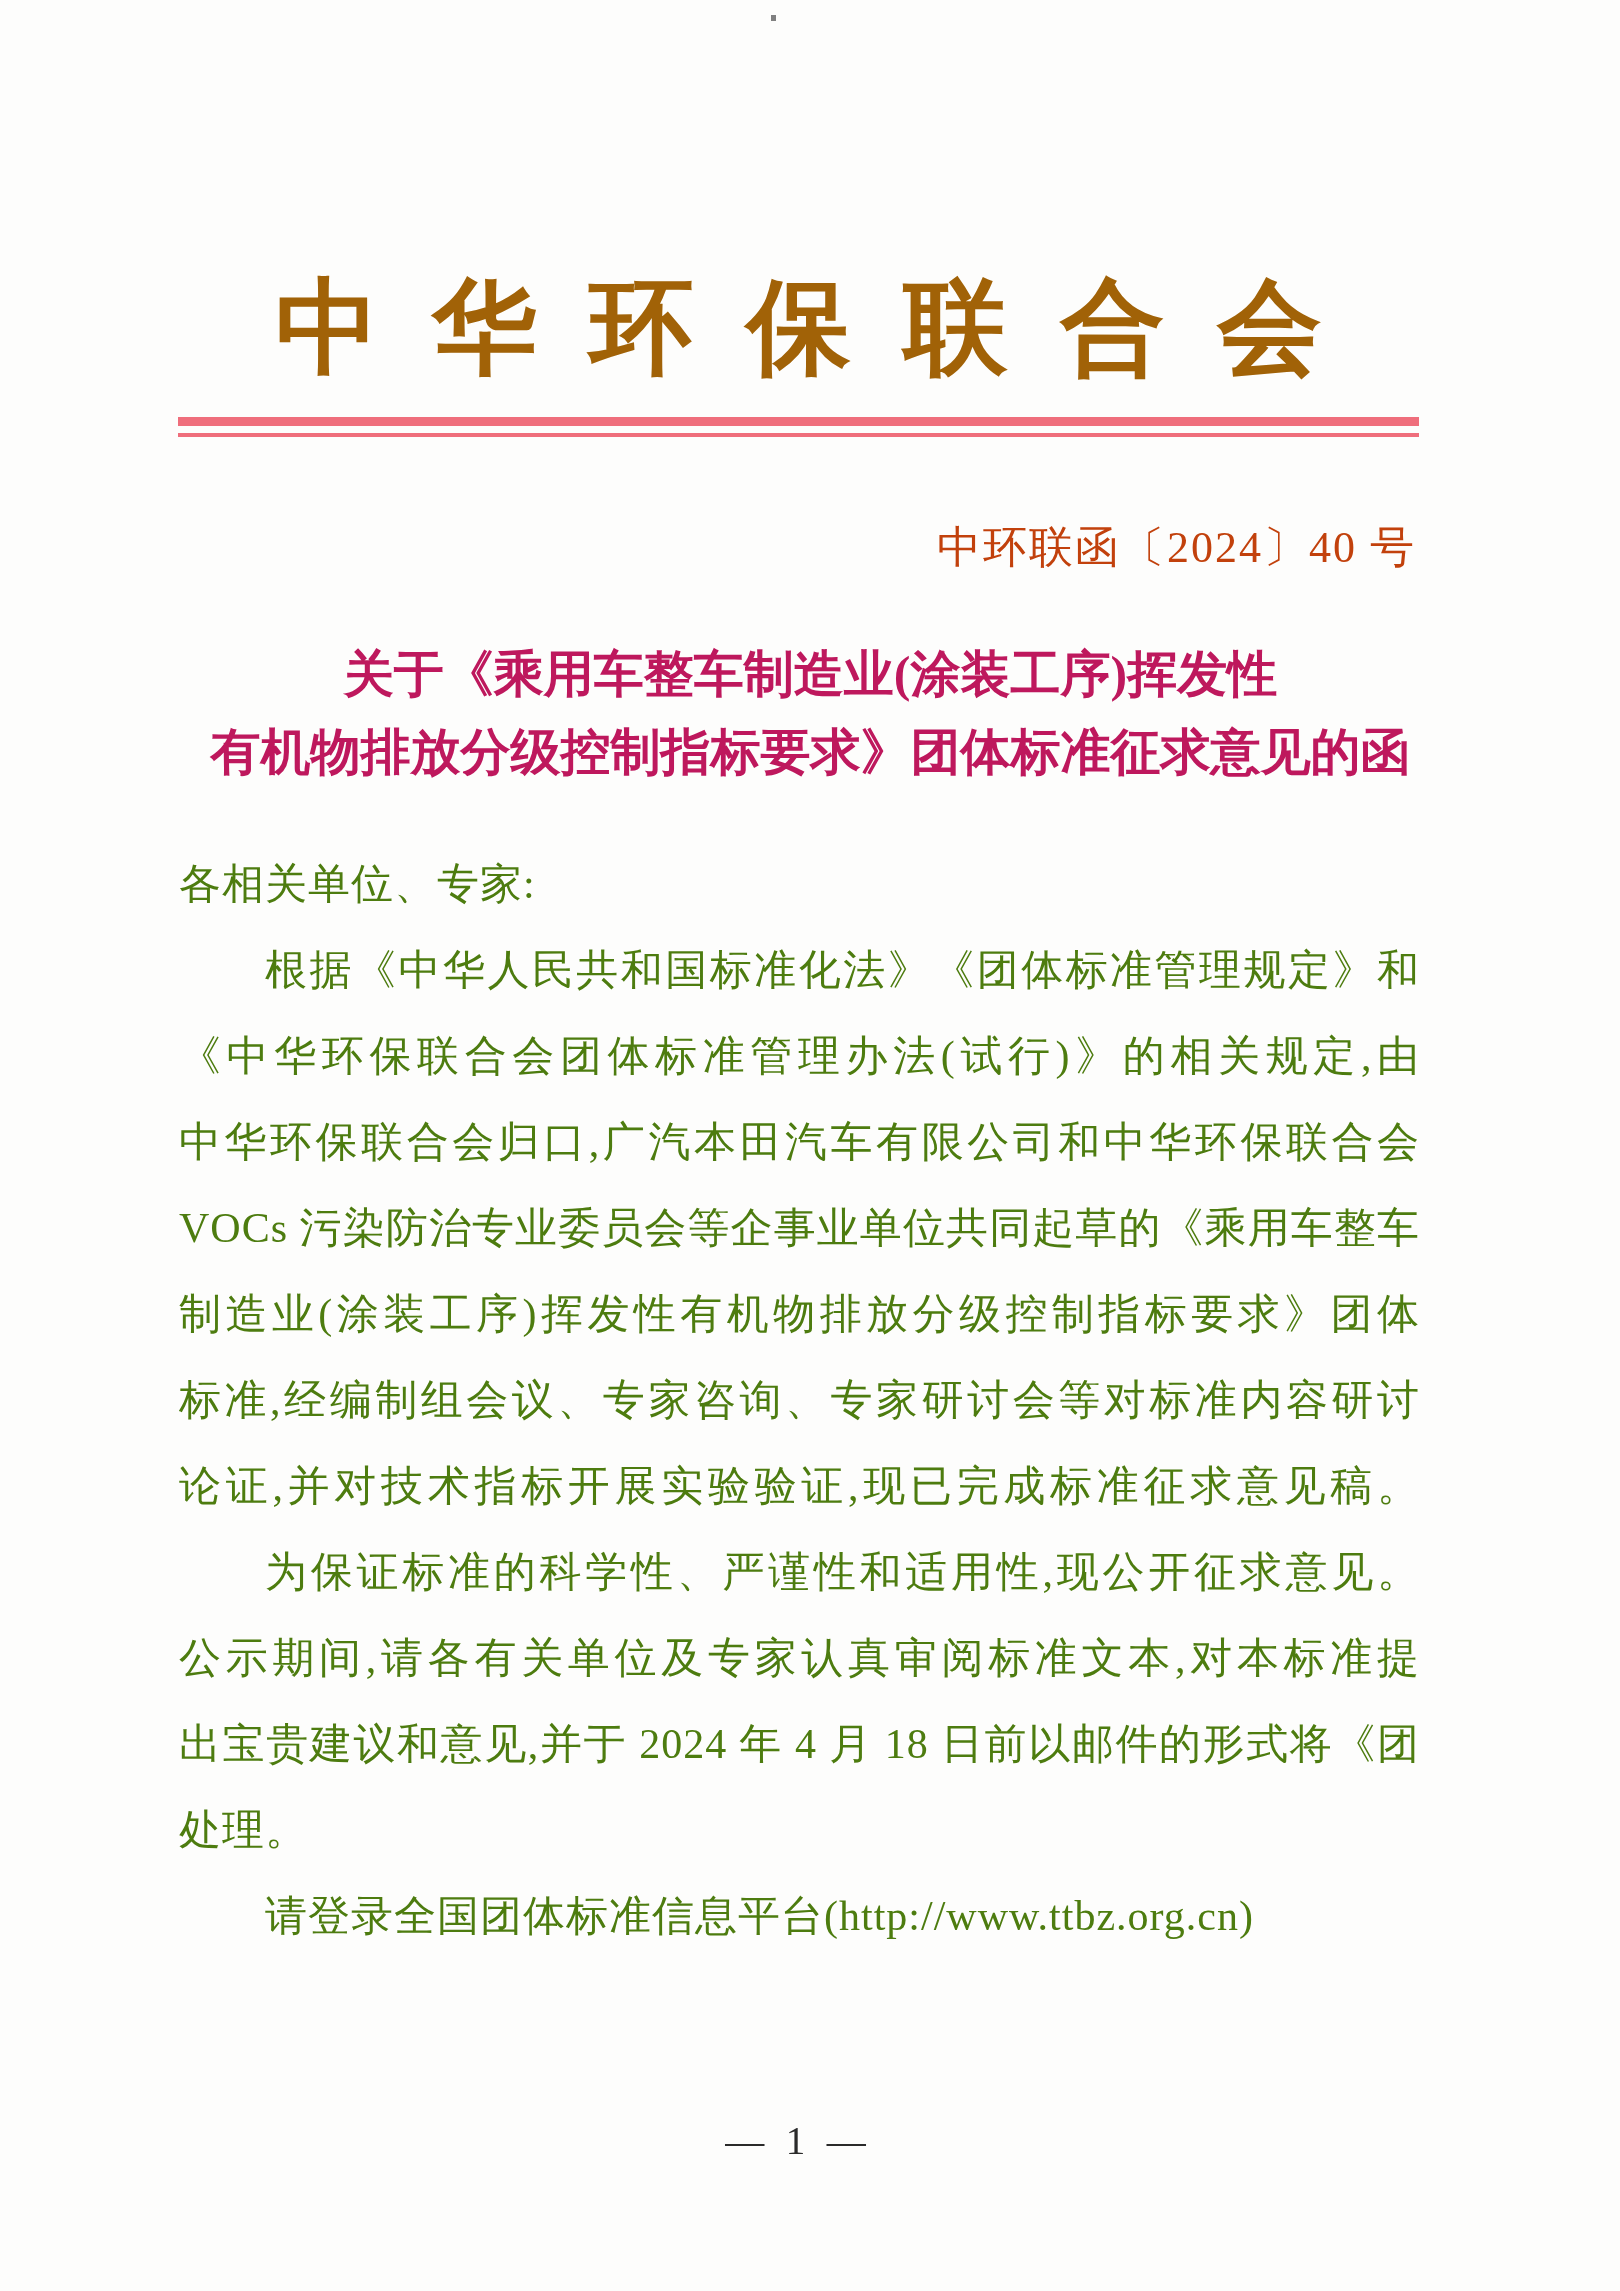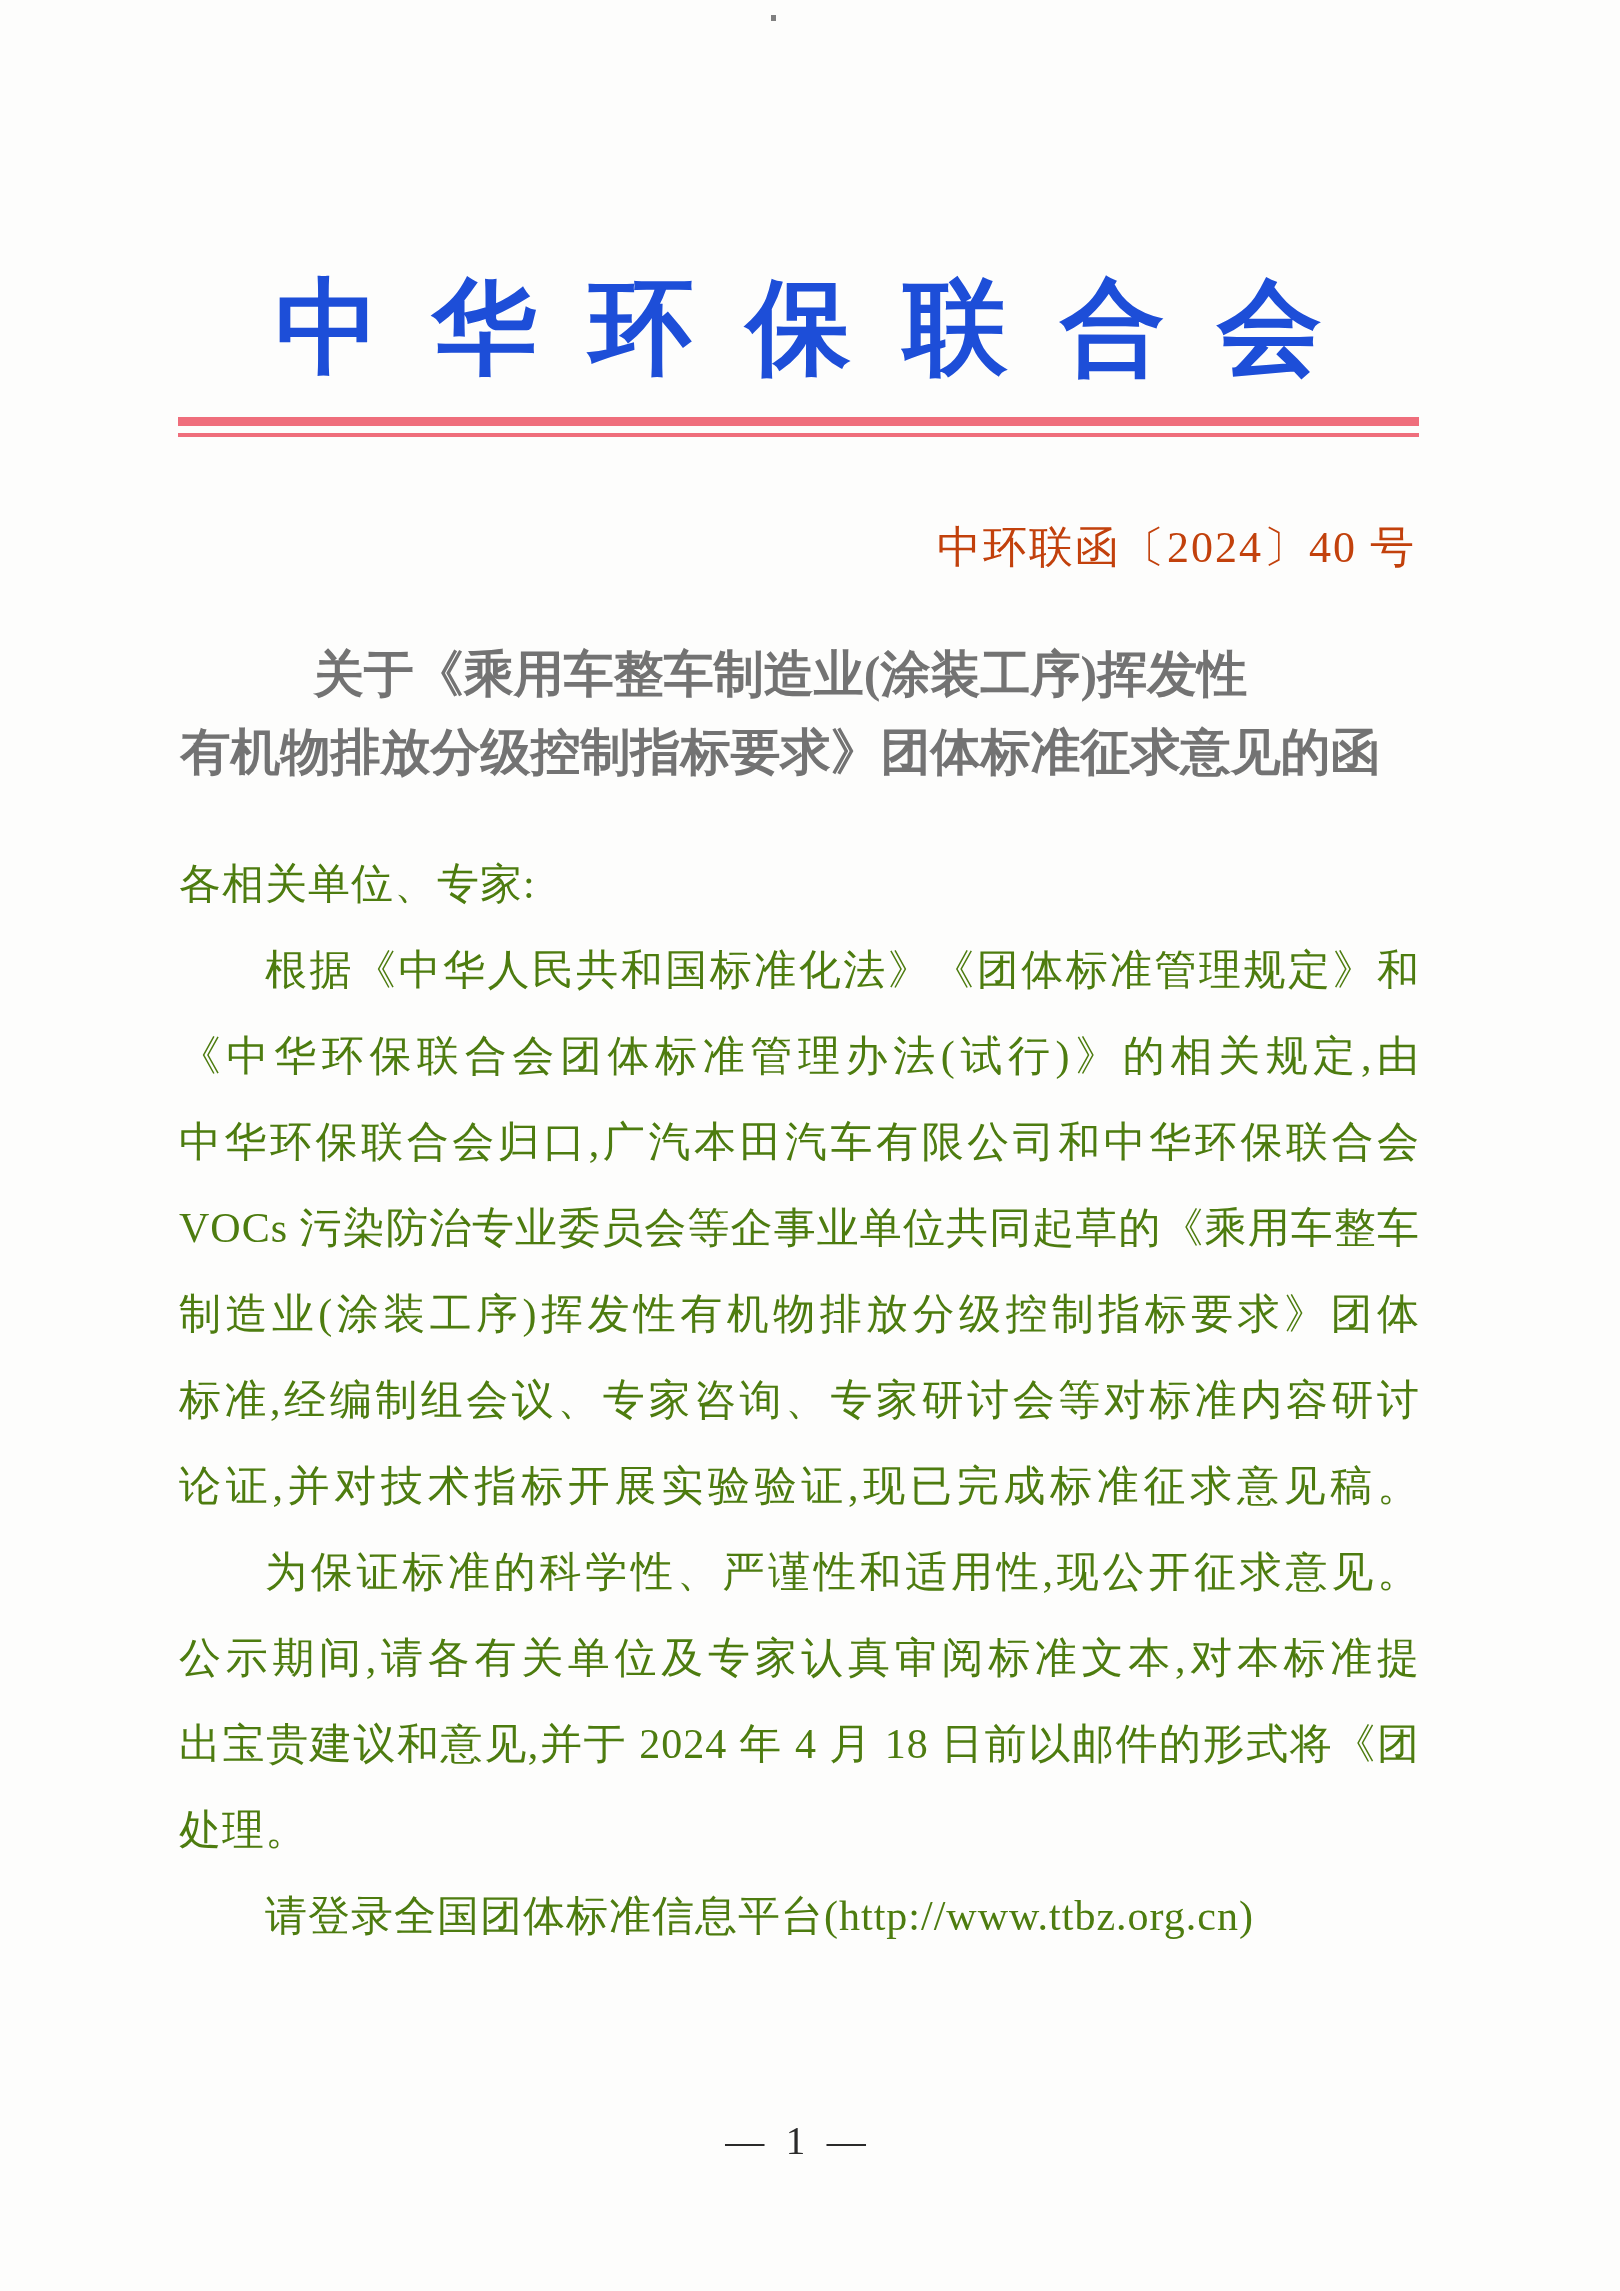--- a/index.html
+++ b/index.html
@@ -31,21 +31,21 @@
     position: absolute;
     left: 178px;
     top: 263px;
     width: 1241px;
     text-align: center;
     font-size: 104px;
     font-weight: 700;
     line-height: 129px;
     letter-spacing: 53px;
     text-indent: 53px;
-    color: #1d4ed8;
+    color: #a16207;
     white-space: nowrap;
   }
   
   .rule-thick {
     position: absolute;
     left: 178px;
     top: 417px;
     width: 1241px;
     height: 8.8px;
     background: #ef6e7c;
@@ -65,28 +65,28 @@
     right: 204px;
     font-size: 44px;
     line-height: 59px;
     letter-spacing: 2px;
     color: #c2410c;
     white-space: nowrap;
   }
   
   .doc-title {
     position: absolute;
-    left: 160px;
+    left: 190px;
     top: 635px;
     width: 1241px;
     text-align: center;
     font-weight: 700;
     font-size: 50px;
     line-height: 78px;
-    color: #737373;
+    color: #be185d;
   }
   
   .body-block {
     position: absolute;
     left: 179px;
     top: 841px;
     width: 1241px;
     font-size: 42px;
     color: #4d7c0f;
   }

